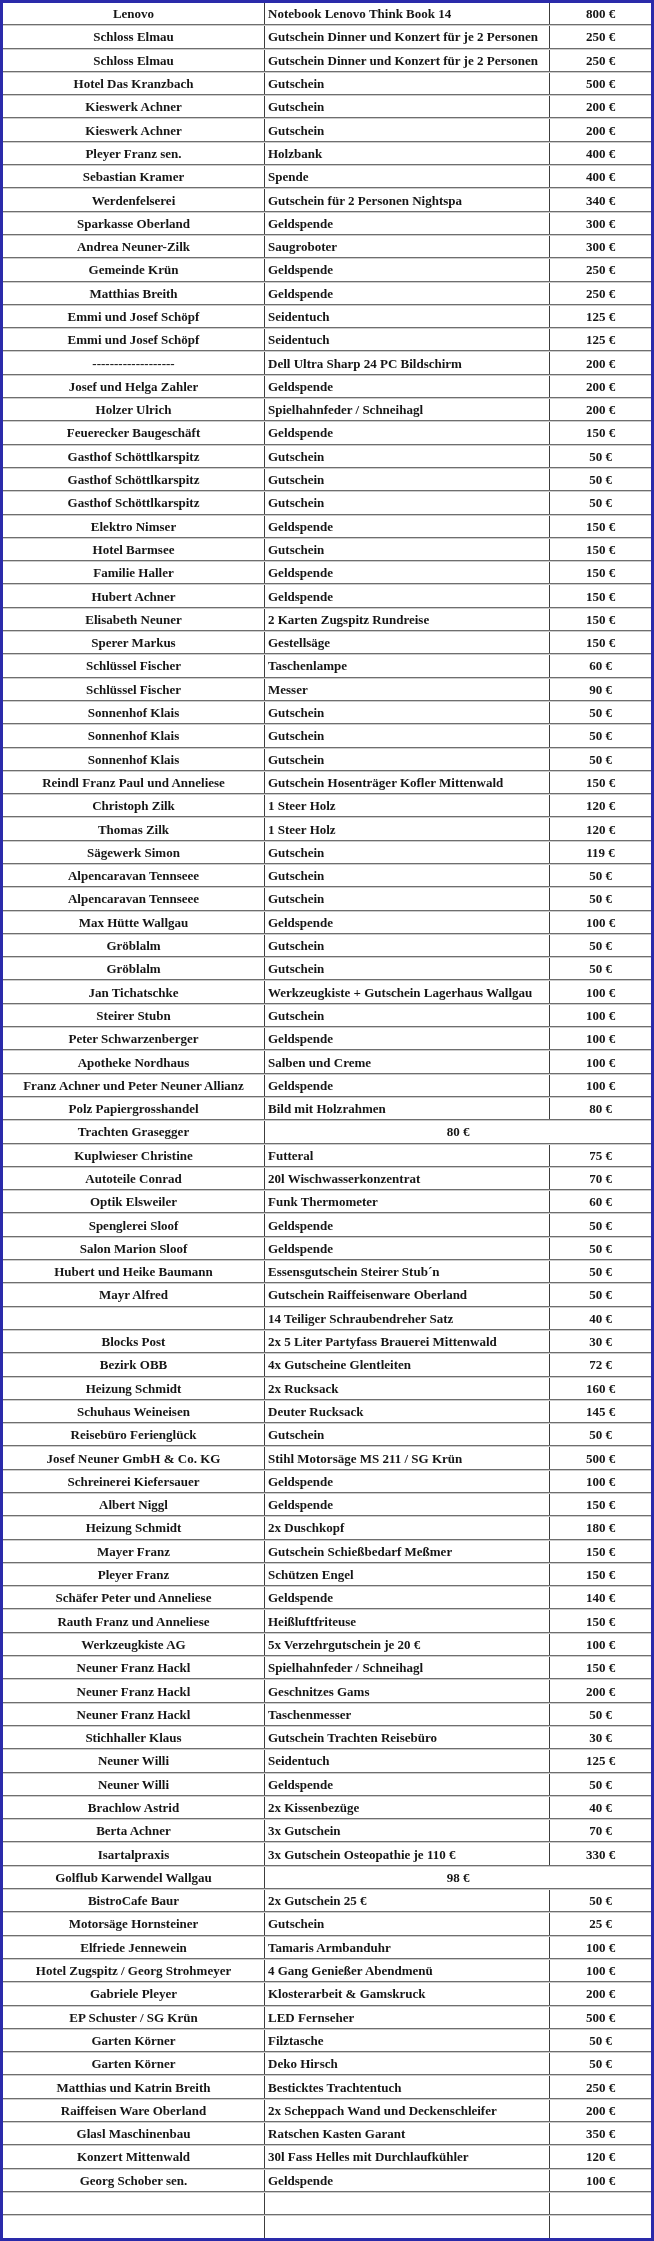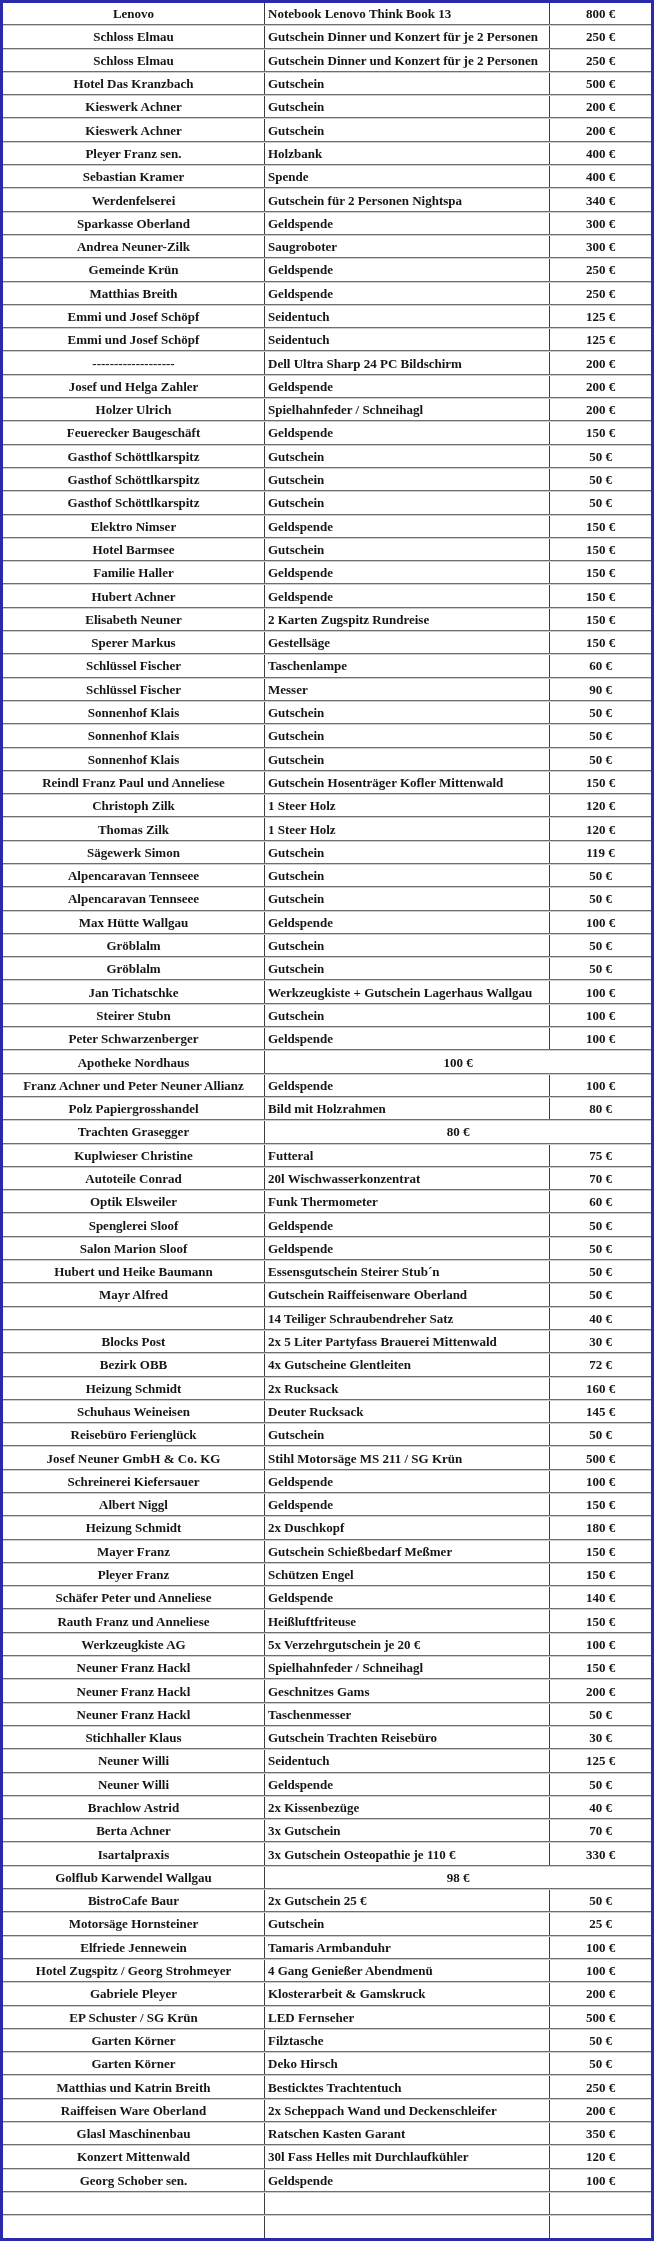--- a/index.html
+++ b/index.html
@@ -55,21 +55,21 @@
     justify-content: center;
     text-align: center;
   }
 </style>
 </head>
 <body>
 
 <div class="donation-table" id="table-root">
   <div class="t-row">
     <div class="cell c-donor">Lenovo</div>
-    <div class="cell c-item">Notebook Lenovo Think Book 13</div>
+    <div class="cell c-item">Notebook Lenovo Think Book 14</div>
     <div class="cell c-value">800 €</div>
   </div>
 
   <div class="t-row">
     <div class="cell c-donor">Schloss Elmau</div>
     <div class="cell c-item">Gutschein Dinner und Konzert für je 2 Personen</div>
     <div class="cell c-value">250 €</div>
   </div>
 
   <div class="t-row">
@@ -325,20 +325,21 @@
   </div>
 
   <div class="t-row">
     <div class="cell c-donor">Peter Schwarzenberger</div>
     <div class="cell c-item">Geldspende</div>
     <div class="cell c-value">100 €</div>
   </div>
 
   <div class="t-row">
     <div class="cell c-donor">Apotheke Nordhaus</div>
+    <div class="cell c-item">Salben und Creme</div>
     <div class="cell c-value">100 €</div>
   </div>
 
   <div class="t-row">
     <div class="cell c-donor">Franz Achner und Peter Neuner Allianz</div>
     <div class="cell c-item">Geldspende</div>
     <div class="cell c-value">100 €</div>
   </div>
 
   <div class="t-row">

